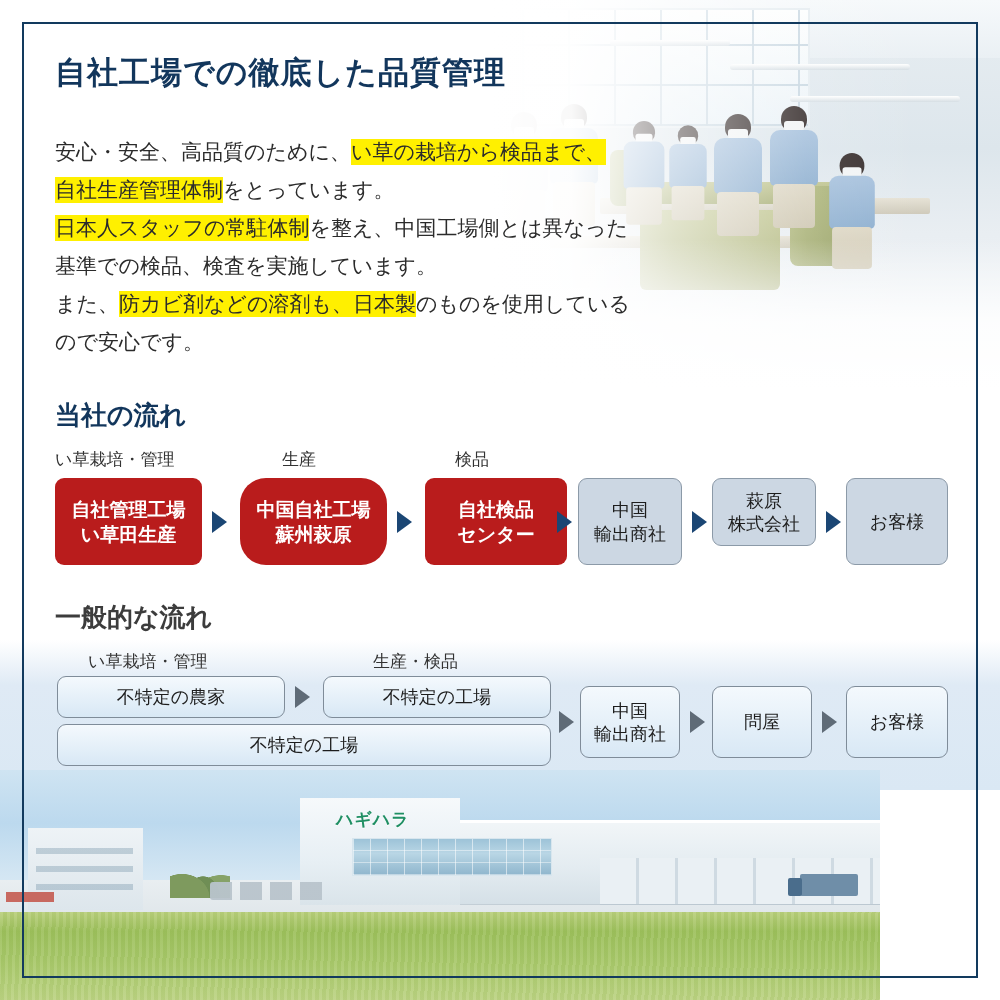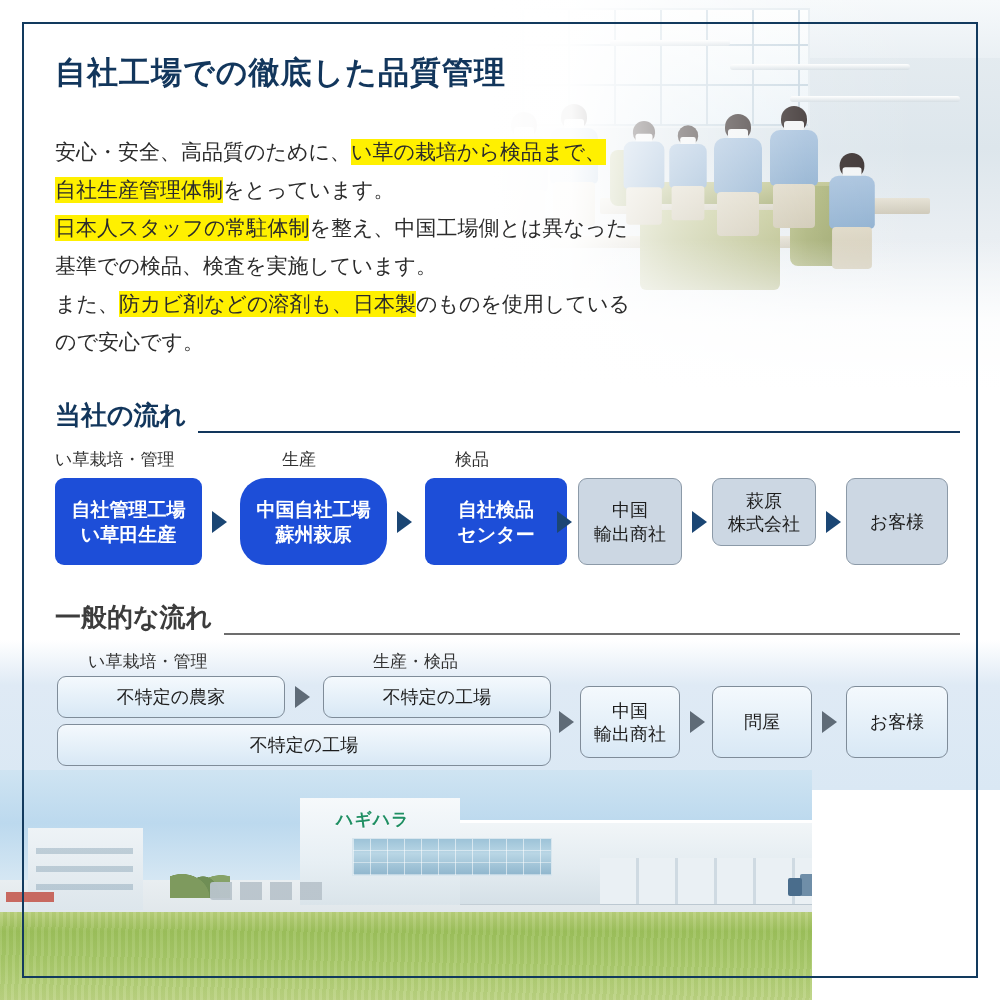--- a/index.html
+++ b/index.html
@@ -15,21 +15,21 @@
     position: relative;
     width: 1000px; height: 1000px;
     background: #ffffff;
     overflow: hidden;
   }
 
   
   .photo-bottom {
     position: absolute;
     left: 0; top: 770px;
-    width: 812px; height: 230px;
+    width: 880px; height: 230px;
     overflow: hidden;
   }
   .pb-sky {
     position: absolute; left: 0; top: 0; width: 100%; height: 118px;
     background: linear-gradient(to bottom, #cfe4f2 0%, #bcd9ee 45%, #d9e9f4 100%);
   }
   .pb-grass {
     position: absolute; left: 0; bottom: 0; width: 100%; height: 88px;
     background: linear-gradient(to bottom, #b9cf7c 0%, #9dc05c 22%, #a8c86a 55%, #bcd383 100%);
   }
@@ -208,21 +208,21 @@
   .body-text {
     position:absolute; left:55px; top:133px; width:640px;
     font-size: 21px; line-height: 38px; color:#2b2b2b;
     font-family:"DejaVu Sans","Liberation Sans",sans-serif;
   }
   .body-text .ln { display:block; white-space:nowrap; }
   .hl { background:#fff000; padding:1px 0; }
 
   
   .sec-head {
-    position:absolute; display:flex; align-items:flex-end; gap:12px; width:905px;
+    position:absolute; display:flex; align-items:flex-start; gap:12px; width:905px;flex-direction:column;
   }
   .sec-head .label {
     font-size: 26px; font-weight:700; white-space:nowrap;
     font-family:"DejaVu Sans","Liberation Sans",sans-serif;
   }
   .sec-head .rule { flex:1; height:2px; }
   #sec-own { left:55px; top:398px; }
   #sec-own .label { color:#12365c; }
   #sec-own .rule { background:#12365c; }
   #sec-gen { left:55px; top:600px; }
@@ -234,21 +234,21 @@
     position:absolute; font-size:17px; color:#333; white-space:nowrap;
     font-family:"DejaVu Sans","Liberation Sans",sans-serif;
   }
 
   
   .box {
     position:absolute; display:flex; align-items:center; justify-content:center;
     text-align:center; border-radius:9px; line-height:1.28;
   }
   .box.dark {
-    background:#1d4ed8; color:#ffffff; font-weight:700; font-size:19px;
+    background:#b91c1c; color:#ffffff; font-weight:700; font-size:19px;
     font-family:"DejaVu Sans","Liberation Sans",sans-serif;
   }
   .box.grey {
     background:#ccd7e3; color:#1d1d1d; font-size:18px;
     border:1px solid #8c9aa8;
     font-family:"DejaVu Sans","Liberation Sans",sans-serif;
   }
   .box.outline {
     background:linear-gradient(to bottom,#f4f9fd,#d8e8f5);
     color:#1d1d1d; font-size:18px; border:1.5px solid #7f8c99;

